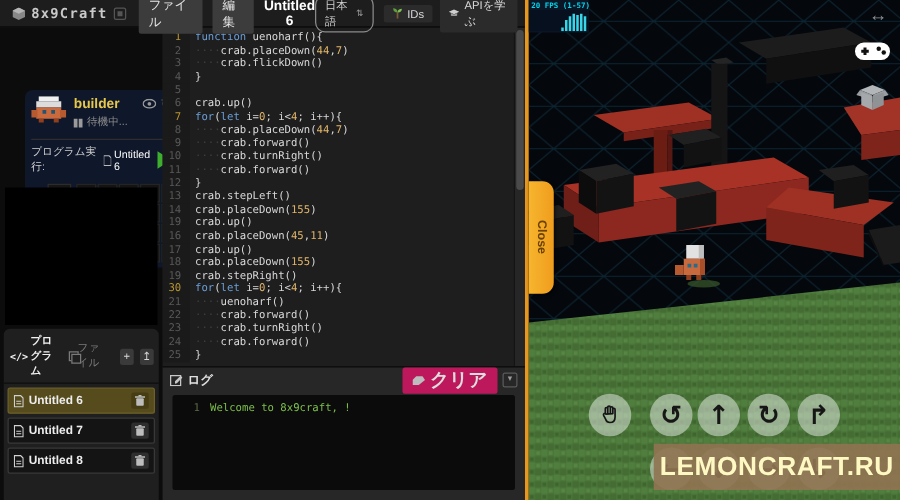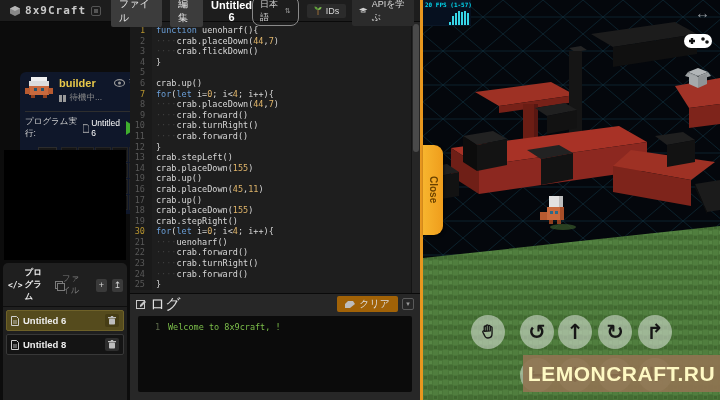--- a/index.html
+++ b/index.html
@@ -90,24 +90,24 @@
   .num { color:#e0b56a; }
   .ws { color:#3e3e3e; }
   .vscroll { position:absolute; right:0; top:0; width:9px; height:100%; background:#262626;
     border-left:1px solid #141414; }
   .vthumb { position:absolute; left:1px; right:1px; top:2px; height:128px; background:#4a4a4a;
     border-radius:3px; cursor:pointer; }
   
   .logpanel { position:absolute; left:130px; top:293px; width:290px; height:107px;
     background:#272727; border-top:1px solid #0a0a0a; }
   .log-head { display:flex; align-items:center; height:20px; padding:0 6px; gap:4px; }
-  .log-title { color:#e0e0e0; font-size:15px; font-weight:normal; }
+  .log-title { color:#e0e0e0; font-size:10px; font-weight:bold; }
   .log-sp { flex:1; }
-  .clear-btn { background:#a16207; color:#dedede; font-size:10px; padding:1px 8px;
-    border-radius:2px; display:flex; align-items:center; gap:4px; cursor:pointer; }
+  .clear-btn { background:#be185d; color:#dedede; font-size:15px; padding:1px 8px;
+    border-radius:2px; display:flex; align-items:center; gap:4px; cursor:pointer;font-weight:bold; }
   .collapse-btn { width:12px; height:12px; border:1px solid #5a5a5a; border-radius:2px;
     color:#9a9a9a; font-size:7px; line-height:10px; text-align:center; cursor:pointer; }
   .log-body { margin:2px 8px 8px 8px; height:76px; background:#0b0b0b; border-radius:2px;
     padding-top:6px; }
   .log-line { display:flex; font-family:"DejaVu Sans Mono",monospace; font-size:8.5px; line-height:11px; }
   .log-line .lnum { width:30px; text-align:right; padding-right:8px; color:#5c6a4a; flex:none;}
   .log-line .ltext { color:#7cbf4a; }
   
   .game { position:absolute; left:420px; top:0; width:300px; height:400px;
     background:#05080d; border-left:3px solid #e8971e; }
@@ -282,20 +282,34 @@
                 <rect x="0" y="1" width="8" height="1.2" fill="#bdbdbd"></rect>
                 <rect x="2.8" y="0" width="2.4" height="1.2" fill="#bdbdbd"></rect>
               </svg>
             </span>
           </div>
           <div class="proj-item">
             <svg width="8" height="10" viewBox="0 0 8 10">
               <path d="M0.5 0.5 H5.5 L7.5 2.5 V9.5 H0.5Z" fill="none" stroke="#d0d0d0" stroke-width="1"></path>
               <path d="M2 5 H6 M2 7 H6" stroke="#d0d0d0" stroke-width="0.8"></path>
             </svg>
+            <span class="pname">Untitled 7</span>
+            <span class="trash-btn">
+              <svg width="8" height="9" viewBox="0 0 8 9">
+                <rect x="1" y="2.5" width="6" height="6" rx="0.8" fill="#bdbdbd"></rect>
+                <rect x="0" y="1" width="8" height="1.2" fill="#bdbdbd"></rect>
+                <rect x="2.8" y="0" width="2.4" height="1.2" fill="#bdbdbd"></rect>
+              </svg>
+            </span>
+          </div>
+          <div class="proj-item">
+            <svg width="8" height="10" viewBox="0 0 8 10">
+              <path d="M0.5 0.5 H5.5 L7.5 2.5 V9.5 H0.5Z" fill="none" stroke="#d0d0d0" stroke-width="1"></path>
+              <path d="M2 5 H6 M2 7 H6" stroke="#d0d0d0" stroke-width="0.8"></path>
+            </svg>
             <span class="pname">Untitled 8</span>
             <span class="trash-btn">
               <svg width="8" height="9" viewBox="0 0 8 9">
                 <rect x="1" y="2.5" width="6" height="6" rx="0.8" fill="#bdbdbd"></rect>
                 <rect x="0" y="1" width="8" height="1.2" fill="#bdbdbd"></rect>
                 <rect x="2.8" y="0" width="2.4" height="1.2" fill="#bdbdbd"></rect>
               </svg>
             </span>
           </div>
         </div>

